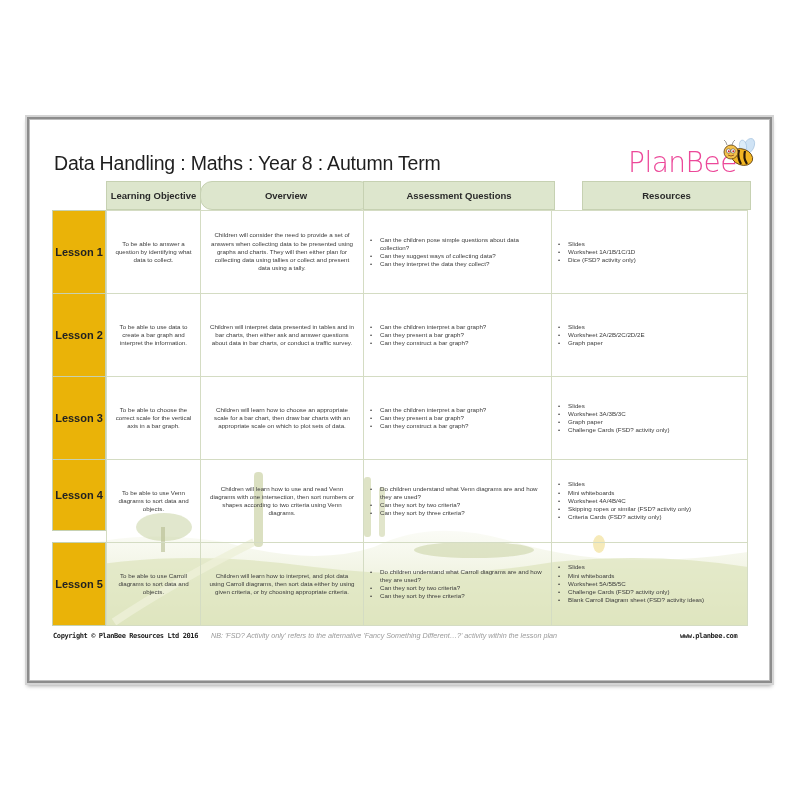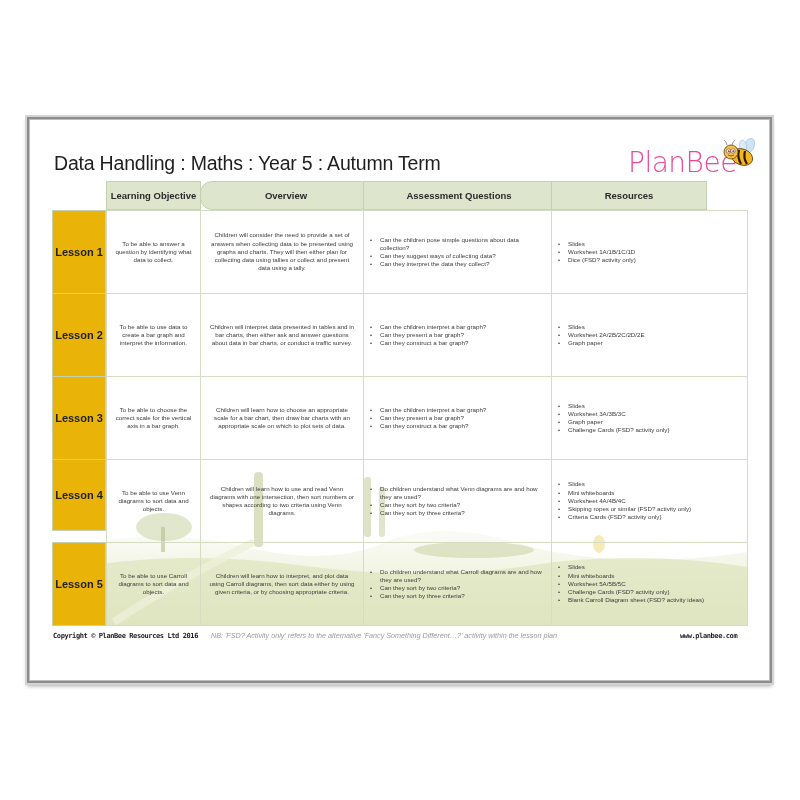--- a/index.html
+++ b/index.html
@@ -65,21 +65,21 @@
   .footer-url {
     position:absolute; left:680px; top:632px; font-size:7px; font-weight:bold; color:#222;
     font-family:"DejaVu Sans Mono", monospace; letter-spacing:-0.4px; white-space:nowrap;
   }
 </style>
 </head>
 <body>
 
 <div class="page-frame"></div>
 
-<div class="title">Data Handling : Maths : Year 5 : Autumn Term</div>
+<div class="title">Data Handling : Maths : Year 8 : Autumn Term</div>
 
 <div class="logo">
   <span class="logo-text">PlanBee</span>
   <svg class="bee" viewBox="0 0 36 30">
     <ellipse cx="27" cy="8" rx="5" ry="8" fill="#cfe3f5" stroke="#9fbfdc" stroke-width="0.6" transform="rotate(25 27 8)"></ellipse>
     <ellipse cx="21" cy="8" rx="3.5" ry="6" fill="#dcecf8" stroke="#9fbfdc" stroke-width="0.6" transform="rotate(-10 21 8)"></ellipse>
     <ellipse cx="20" cy="19" rx="11" ry="8" fill="#f2b623" stroke="#5a3b10" stroke-width="0.8" transform="rotate(20 20 19)"></ellipse>
     <path d="M17 12 Q15 19 19 26" stroke="#2a1a08" stroke-width="2.2" fill="none"></path>
     <path d="M23 13 Q21 20 25 26" stroke="#2a1a08" stroke-width="2.2" fill="none"></path>
     <circle cx="9" cy="14" r="7" fill="#f4c14a" stroke="#5a3b10" stroke-width="0.8"></circle>
@@ -108,21 +108,21 @@
   <rect x="200" y="0" width="9" height="75" rx="4" fill="#c3cc98" opacity="0.6"></rect>
   <rect x="310" y="5" width="7" height="60" rx="3" fill="#c3cc98" opacity="0.55"></rect>
   <rect x="325" y="15" width="6" height="50" rx="3" fill="#c3cc98" opacity="0.5"></rect>
   <ellipse cx="420" cy="78" rx="60" ry="8" fill="#c9d1a2" opacity="0.55"></ellipse>
   <ellipse cx="545" cy="72" rx="6" ry="9" fill="#f0dc8a" opacity="0.6"></ellipse>
 </svg>
 
 <div class="hdr" style="left:106px; width:95px;">Learning Objective</div>
 <div class="hdr" style="left:200px; width:172px;border-radius:12px;">Overview</div>
 <div class="hdr" style="left:363px; width:192px;">Assessment Questions</div>
-<div class="hdr" style="left:551px; width:156px;">Resources</div>
+<div class="hdr" style="left:582px; width:169px;">Resources</div>
 
 <div class="lesson-cell" style="top:210px; height:84px;">Lesson 1</div>
 <div class="cell center" style="left:106px; top:210px; width:95px; height:84px;">
     <span>To be able to answer a question by identifying what data to collect.</span>
   </div>
 <div class="cell center" style="left:200px; top:210px; width:164px; height:84px;">
     <span>Children will consider the need to provide a set of answers when collecting data to be presented using graphs and charts. They will then either plan for collecting data using tallies or collect and present data using a tally.</span>
   </div>
 <div class="cell" style="left:363px; top:210px; width:189px; height:84px;">
   <ul>

